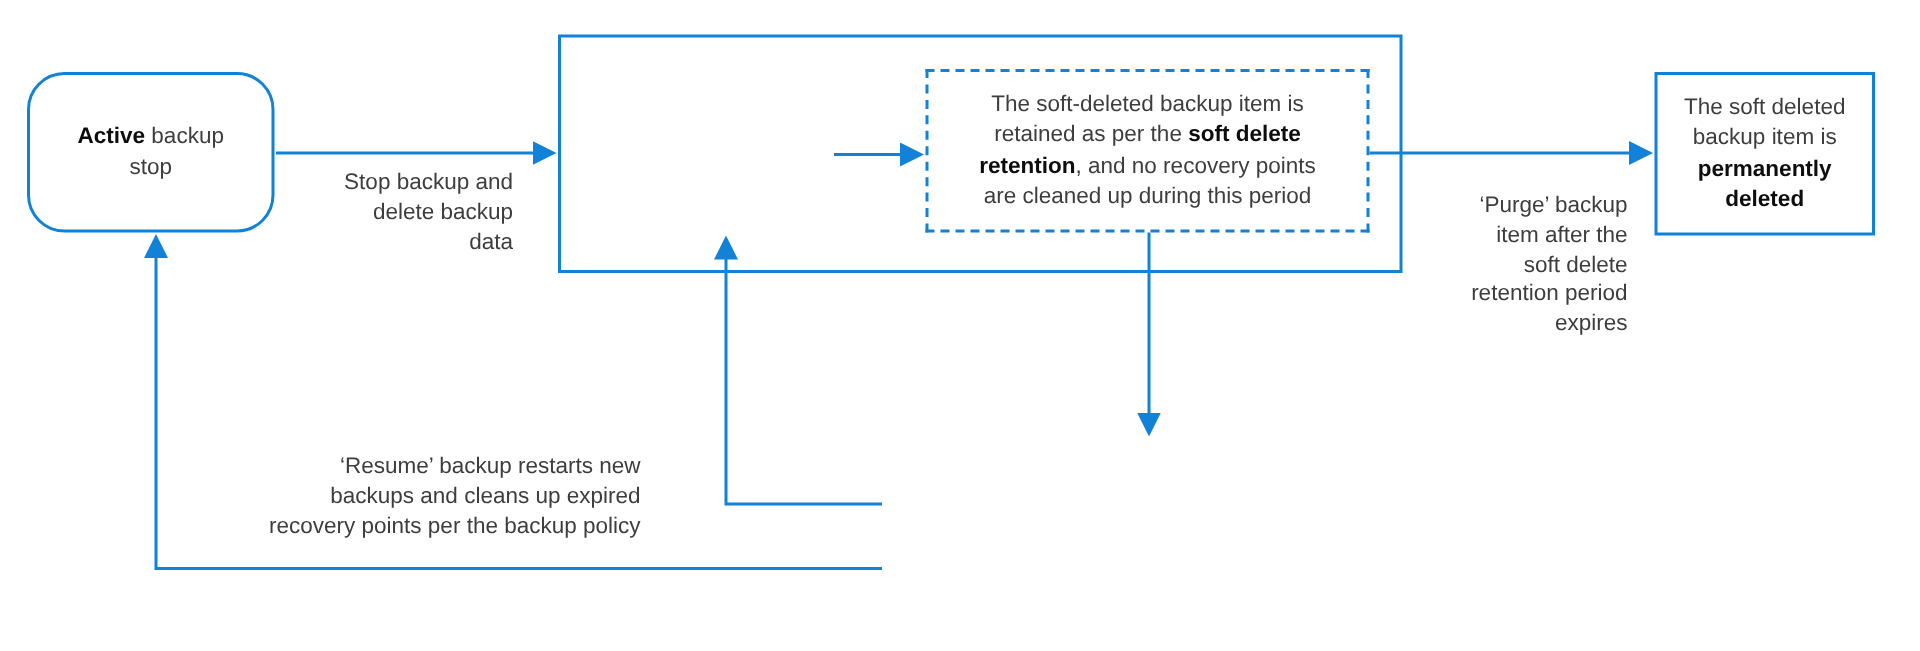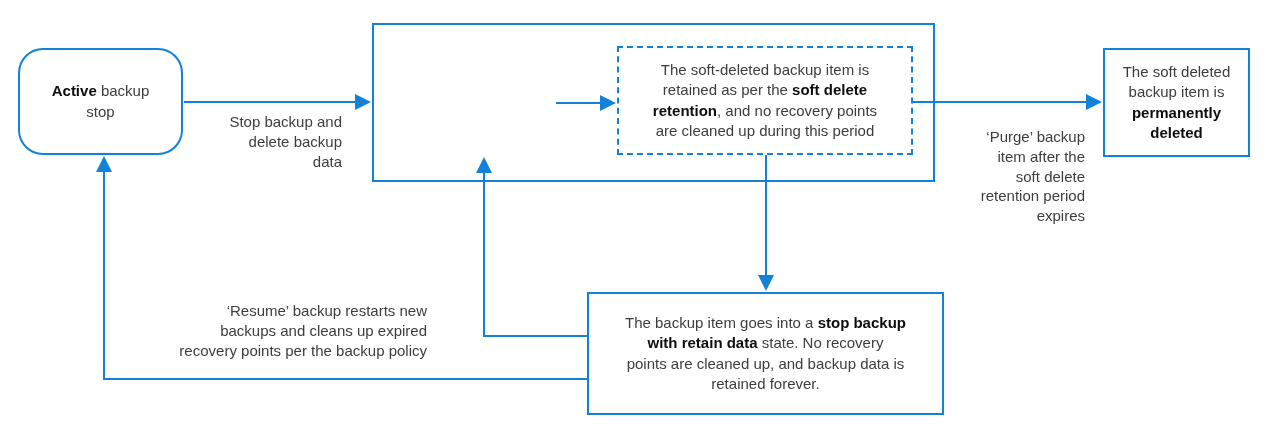--- a/index.html
+++ b/index.html
@@ -52,23 +52,20 @@
 
 
   <div class="node dashed" style="left:617px;top:46px;width:296px;height:109px;">
       <div><span>The soft-deleted backup item is</span><br><span>retained as per the </span><b>soft delete</b><br><b>retention</b><span>, and no recovery points</span><br><span>are cleaned up during this period</span></div>
     </div>
 
   <div class="node" style="left:1103px;top:48px;width:147px;height:109px;">
       <div><span>The soft deleted</span><br><span>backup item is</span><br><b>permanently</b><br><b>deleted</b></div>
     </div>
 
-  <div class="node" style="left:587px;top:292px;width:357px;height:123px;">
-      <div><span>The backup item goes into a </span><b>stop backup</b><br><b>with retain data</b><span> state. No recovery</span><br><span>points are cleaned up, and backup data is</span><br><span>retained forever.</span></div>
-    </div>
 
   <div class="label" style="left:212px;top:112px;width:130px;">Stop backup and
 delete backup
 data</div>
 
   <div class="label" style="left:933px;top:127px;width:140px;margin-left:12px;">‘Purge’ backup
 item after the
 soft delete
 retention period
 expires</div>

